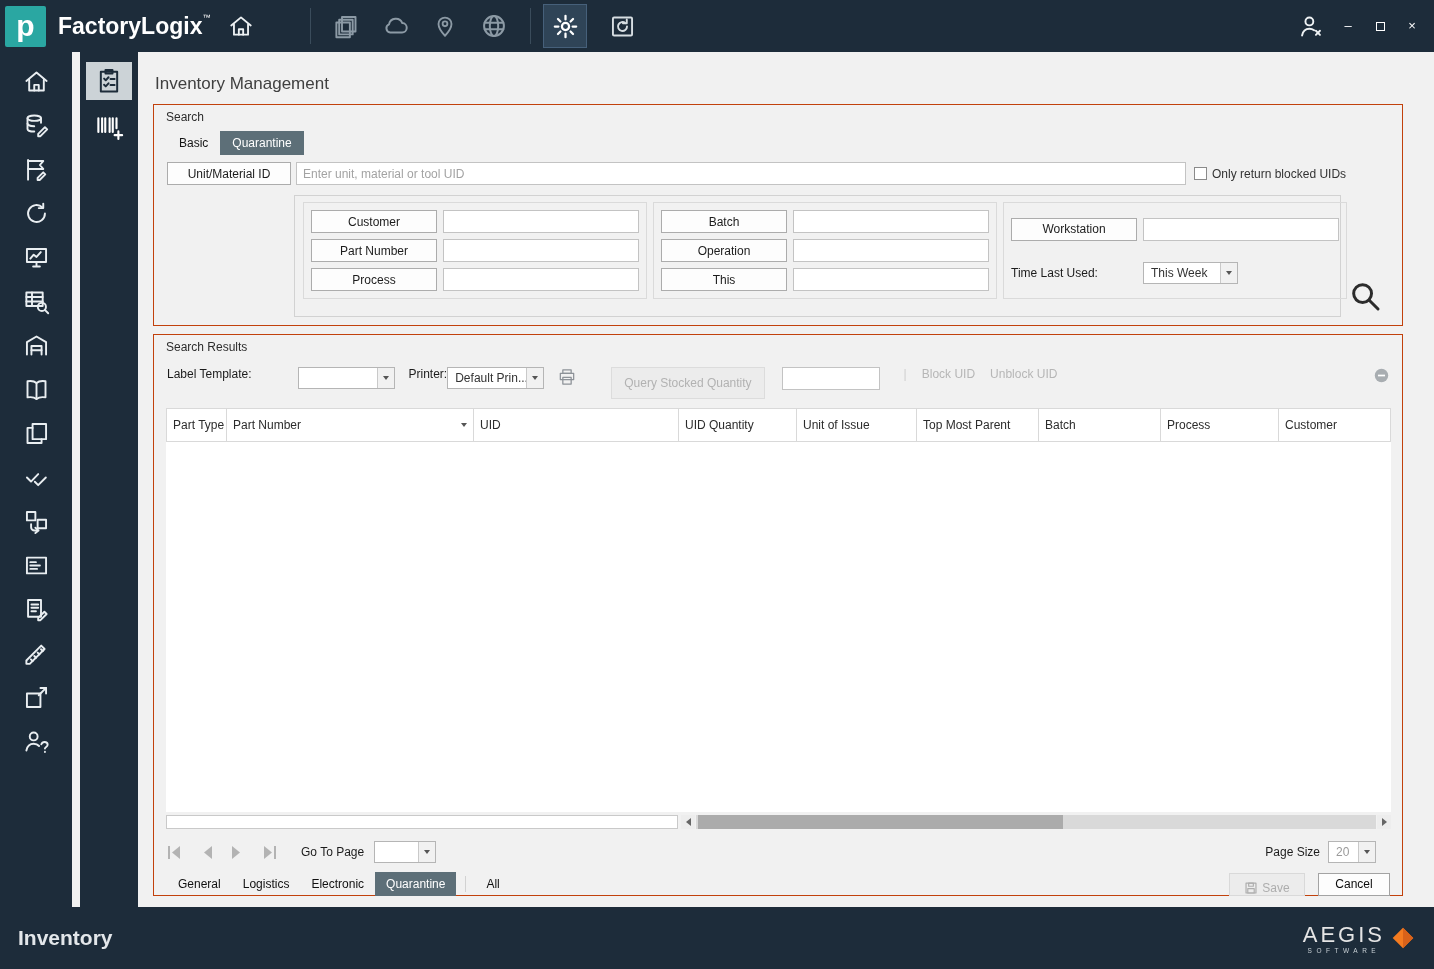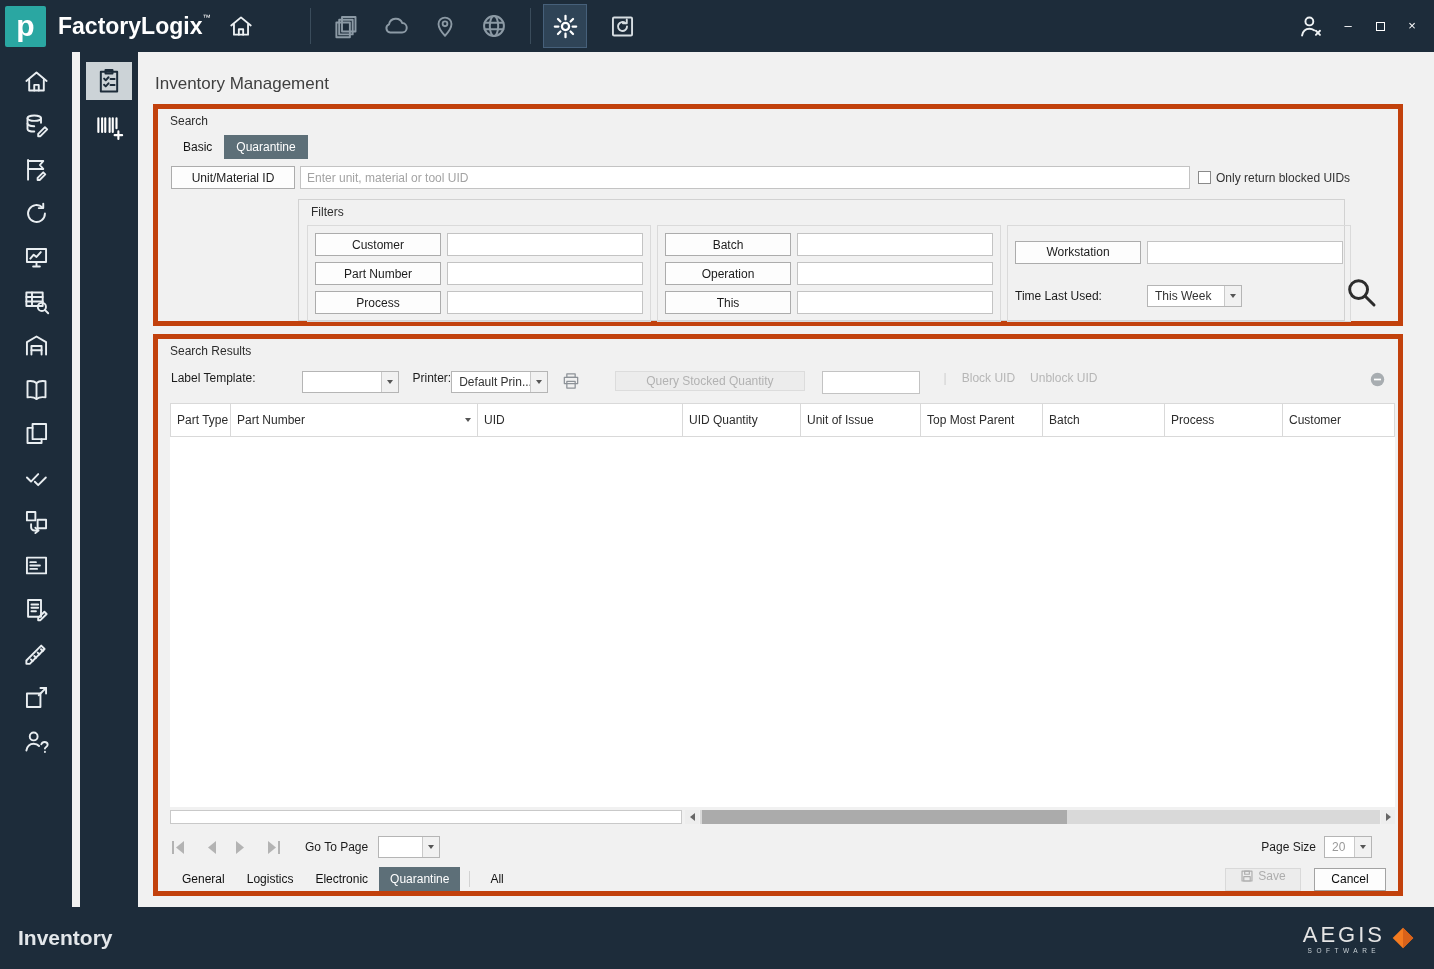--- a/index.html
+++ b/index.html
@@ -32,21 +32,21 @@
   .sidebar{width:72px;background:#1d2c3a;display:flex;flex-direction:column;align-items:center;padding-top:16px;gap:17px;overflow:hidden}
   .side-item{color:#e9eef1;cursor:pointer}
   .side-gap{width:8px;background:#f1f1f1}
   .sidebar2{width:58px;background:#1d2c3a;display:flex;flex-direction:column;align-items:center;padding-top:10px;gap:12px}
   .tile-selected{width:46px;height:38px;background:#ccd3d7;display:flex;align-items:center;justify-content:center;color:#1d2c3a;cursor:pointer}
   .sidebar2 .plain{color:#fff;cursor:pointer}
 
   
   .content{flex:1;padding:10px 0 0 15px;background:#f1f1f1;overflow:hidden}
   .page-title{font-size:17px;font-weight:400;color:#404040;margin:12px 0 10px 2px}
-  .group{border:5px solid #c2410c;width:1250px;position:relative}
+  .group{border:1px solid #c2410c;width:1250px;position:relative}
   .group-label{font-size:12px;color:#2d2d2d;padding:5px 0 0 12px}
 
   
   .search-group{height:222px}
   .tabs{display:flex;margin:7px 0 7px 13px}
   .tab{padding:5px 12px;color:#141414;cursor:pointer}
   .tab.active{background:#5d6f78;color:#fff}
   .unit-row{display:flex;align-items:center;margin-left:13px}
   .btn{background:#fdfdfd;border:1px solid #acacac;height:23px;display:flex;align-items:center;justify-content:center;font-size:12px;color:#1c1c1c;cursor:pointer}
   .unit-btn{width:124px}
@@ -69,21 +69,21 @@
   .search-go{position:absolute;right:20px;bottom:12px;color:#2c2c2c;cursor:pointer}
 
   
   .results-group{margin-top:8px;height:562px}
   .toolbar{display:flex;align-items:flex-start;margin:13px 12px 9px 13px}
   .t-label{color:#1c1c1c}
   .lt-select{width:97px;margin-left:46px}
   .printer-label{margin-left:14px}
   .printer-select{width:97px;}
   .printer-icon{margin-left:13px;color:#8d9298;cursor:pointer}
-  .query-btn{background:#ececec;border:1px solid #dcdcdc;color:#b2b2b2;height:20px;padding:0 30px;margin-left:34px;display:flex;align-items:center;cursor:default}
+  .query-btn{background:#ececec;border:1px solid #dcdcdc;color:#b2b2b2;height:32px;padding:0 12px;margin-left:34px;display:flex;align-items:center;cursor:default}
   .qty-input{width:98px;margin-left:17px}
   .sep-pipe{color:#cfcfcf;margin-left:24px}
   .link-disabled{color:#b6b6b6;margin-left:15px;cursor:default}
   .remove-icon{margin-left:auto;color:#9aa0a4;cursor:default}
   .table-header{display:flex;margin-left:12px;width:1225px;border-top:1px solid #d9d9d9;border-bottom:1px solid #d9d9d9;background:#fff;height:34px}
   .th{display:flex;align-items:center;padding:0 6px;border-right:1px solid #d9d9d9;color:#2c2c2c;overflow:hidden;white-space:nowrap}
   .th:first-child{border-left:1px solid #d9d9d9}
   .sort-caret{margin-left:auto}
   .table-body{margin-left:12px;width:1225px;height:370px;background:#fff}
   .hscroll-row{margin-left:12px;width:1225px;height:15px;display:flex;align-items:center;margin-top:2px}
@@ -98,21 +98,21 @@
   .goto-label{margin-left:8px;color:#1c1c1c}
   .goto-select{width:62px;margin-left:10px}
   .pager-right{margin-left:auto;display:flex;align-items:center;gap:8px}
   .ps-label{color:#1c1c1c}
   .page-size-select .sel-val{color:#9a9a9a}
   .page-size-select{width:48px;margin-right:14px}
   .bottom-row{display:flex;align-items:center;margin:9px 12px 0 13px}
   .btab{padding:5px 11px;color:#111;cursor:pointer}
   .btab.active{background:#5d6f78;color:#fff}
   .btab-sep{width:1px;height:16px;background:#d2d2d2;margin:0 9px}
-  .save-btn{margin-left:auto;width:76px;height:23px;background:#ececec;border:1px solid #d9d9d9;color:#adadad;display:flex;gap:4px;align-items:flex-start;justify-content:center;cursor:default}
+  .save-btn{margin-left:auto;width:76px;height:23px;background:#ececec;border:1px solid #d9d9d9;color:#adadad;display:flex;gap:4px;align-items:flex-end;justify-content:center;cursor:default}
   .cancel-btn{width:72px;height:23px;margin-left:13px;background:#fdfdfd;border:1px solid #a3a3a3;color:#0c0c0c;display:flex;align-items:center;justify-content:center;cursor:pointer}
 
   
   .statusbar{height:62px;background:#1d2c3a;display:flex;align-items:center;padding:0 18px}
   .status-title{font-size:21px;color:#e3e7ea;font-weight:700}
   .brand{margin-left:auto;display:flex;align-items:center;gap:5px}
   .brand-text{display:flex;flex-direction:column;align-items:center}
   .brand-name{font-size:22px;letter-spacing:3px;color:#e5e5e5}
   .brand-sub{font-size:6.5px;letter-spacing:4.5px;color:#c9d1d6;margin-top:-1px}
 </style>
@@ -334,21 +334,20 @@
       </div>
       <div class="unit-row">
         <div class="btn unit-btn">Unit/Material ID</div>
         <input class="text-input unit-input" placeholder="Enter unit, material or tool UID" style="">
         <div class="chk-row">
           <div class="checkbox"></div>
           <span>Only return blocked UIDs</span>
         </div>
       </div>
       <div class="filters">
-        <div class="group-label">Filters</div>
         <div class="filters-cols">
           <div class="fcol">
             <div class="btn">Customer</div>
             <input class="text-input" style="">
             <div class="btn">Part Number</div>
             <input class="text-input" style="">
             <div class="btn">Process</div>
             <input class="text-input" style="">
           </div>
           <div class="fcol">

